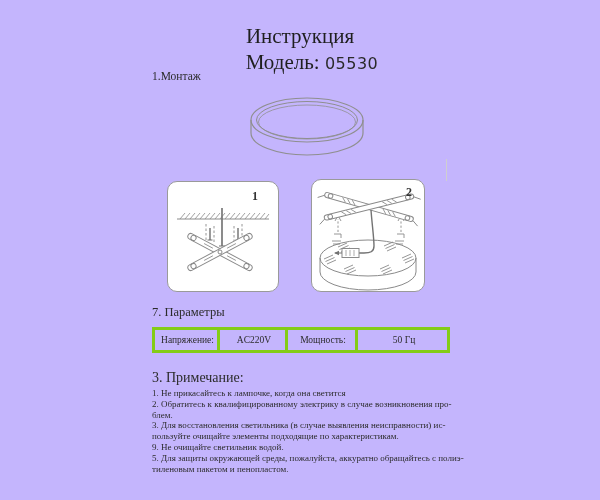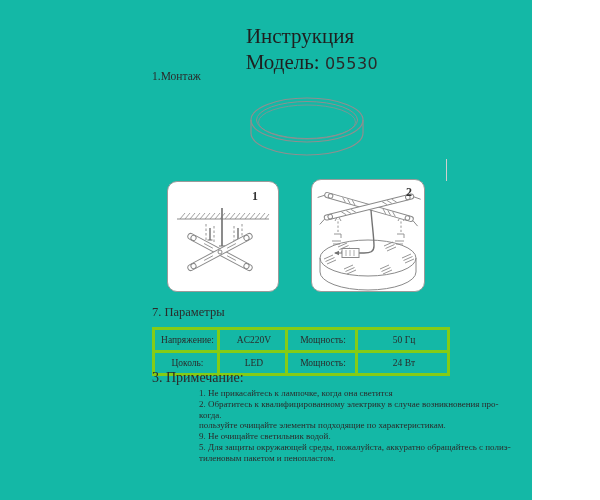--- a/index.html
+++ b/index.html
@@ -1,17 +1,17 @@
 <!DOCTYPE html>
 <html><head>
 <meta charset="utf-8">
 <style>
   html,body{margin:0;padding:0;background:#ffffff;}
   .page{
-    position:relative;width:532px;height:500px;background:#14b8a6;overflow:hidden;
+    position:relative;width:600px;height:500px;background:#c4b5fd;overflow:hidden;
     font-family:"Liberation Serif", serif;color:#2b2b2b;
   }
   .title{
     position:absolute;top:24px;left:0;width:600px;text-align:center;
     font-size:21px;line-height:24px;color:#1f1f1f;
   }
   .model-line{
     position:absolute;top:50px;left:12px;width:600px;text-align:center;
     font-size:21px;line-height:24px;color:#1f1f1f;
   }
@@ -38,21 +38,21 @@
   table.params{
     position:absolute;left:152px;top:327px;border-collapse:collapse;
     font-size:9.5px;color:#2b2b2b;table-layout:fixed;
   }
   table.params td{
     border:3px solid #84cc16;height:20px;padding:0 0 0 3px;vertical-align:middle;
     white-space:nowrap;overflow:hidden;text-align:center;
   }
   .notes-block{
     position:absolute;left:152px;top:388px;width:320px;
-    font-size:9px;line-height:10.8px;color:#2b2b2b;margin-left:47px;
+    font-size:9px;line-height:10.8px;color:#2b2b2b;
   }
   .notes-block div{white-space:nowrap;}
 </style>
 </head>
 <body>
 
 <div class="page">
 
   <div class="title">Инструкция</div>
 
@@ -198,34 +198,29 @@
         <col style="width:70px">
         <col style="width:92px">
     </colgroup>
     <tbody>
       <tr>
         <td>Напряжение:</td>
         <td>AC220V</td>
         <td>Мощность:</td>
         <td>50 Гц</td>
       </tr>
-      <tr>
-        <td>Цоколь:</td>
-        <td>LED</td>
-        <td>Мощность:</td>
-        <td>24 Вт</td>
-      </tr>
     </tbody>
   </table>
 
   <div class="sec-heading h-notes">3. Примечание:</div>
 
   <div class="notes-block">
     <div>1. Не прикасайтесь к лампочке, когда она светится</div>
     <div>2. Обратитесь к квалифицированному электрику в случае возникновения про-</div>
-    <div>когда.</div>
+    <div>блем.</div>
+    <div>3. Для восстановления светильника (в случае выявления неисправности) ис-</div>
     <div>пользуйте очищайте элементы подходящие по характеристикам.</div>
     <div>9. Не очищайте светильник водой.</div>
     <div>5. Для защиты окружающей среды, пожалуйста, аккуратно обращайтесь с полиэ-</div>
     <div>тиленовым пакетом и пенопластом.</div>
   </div>
 
 </div>
 
 </body></html>

